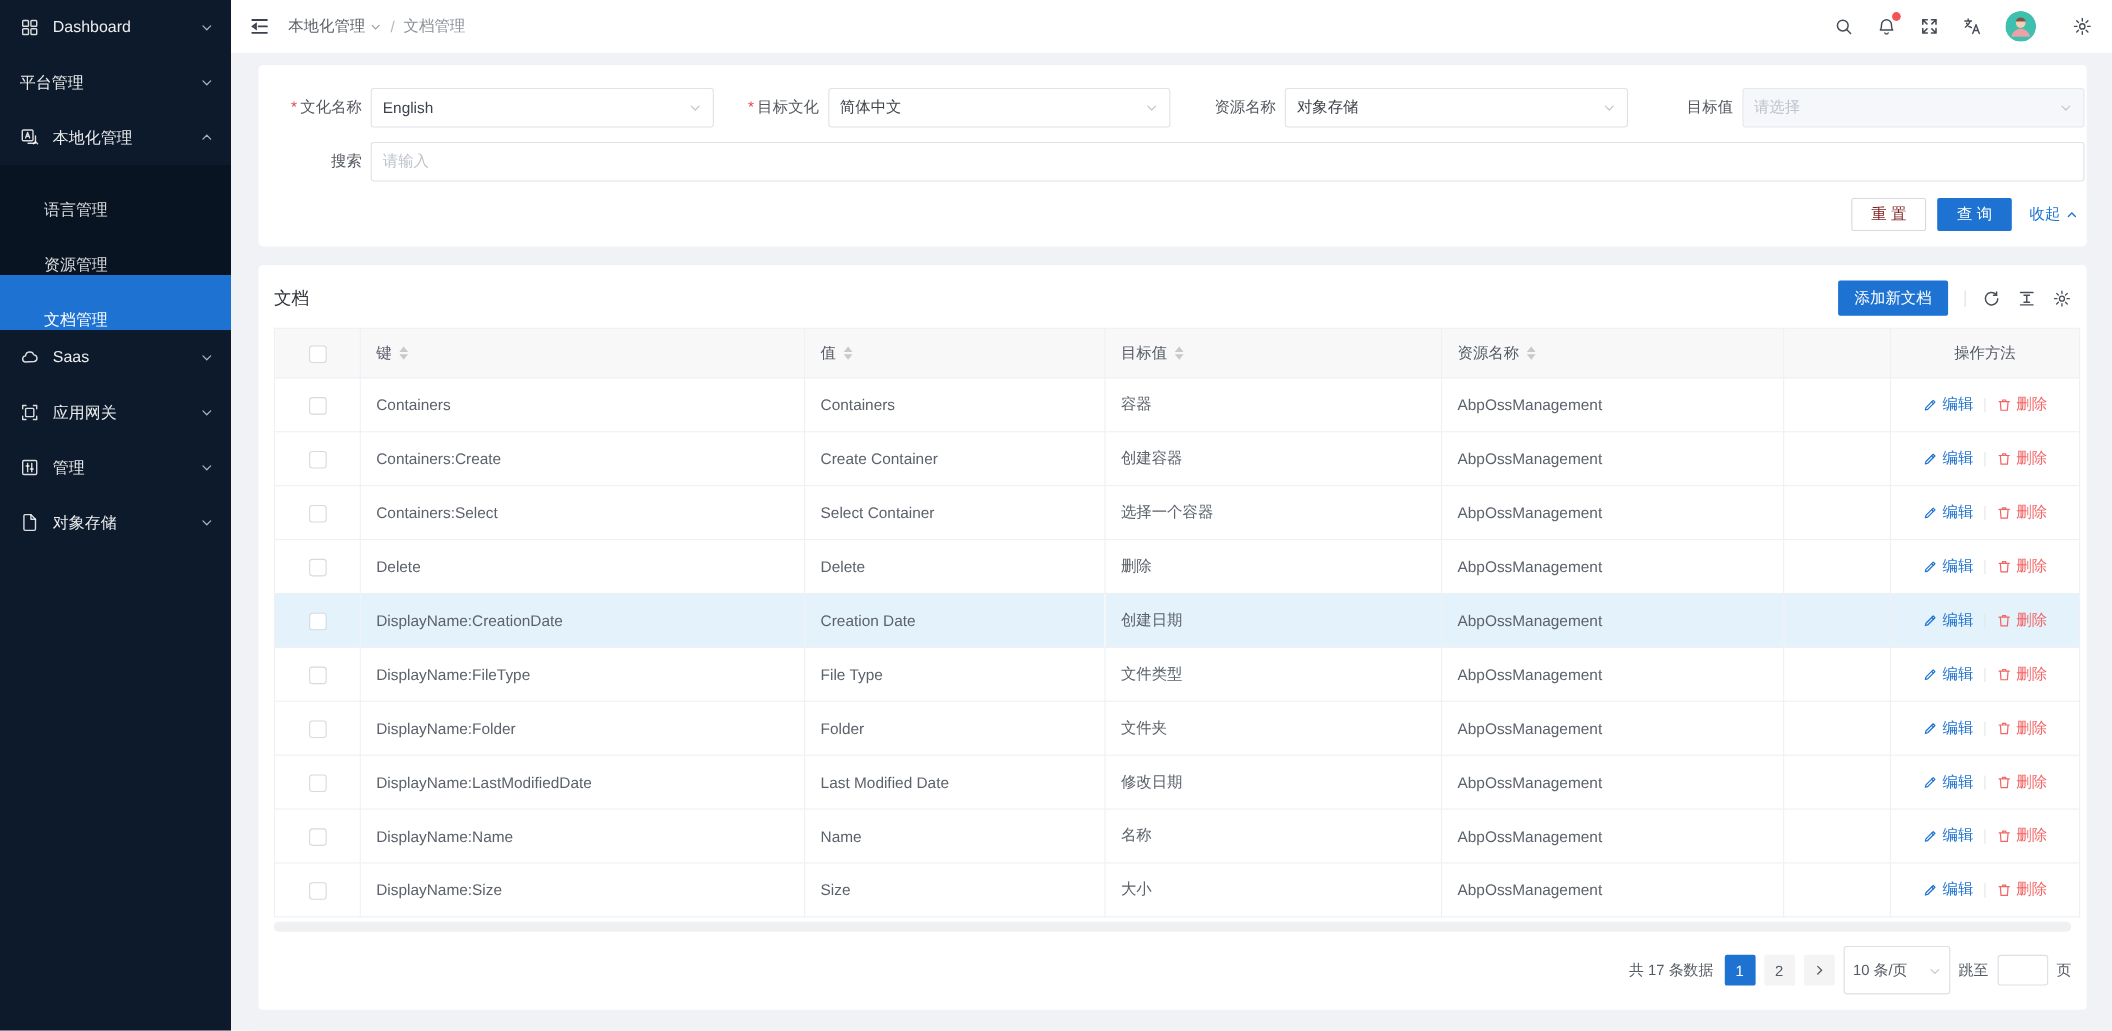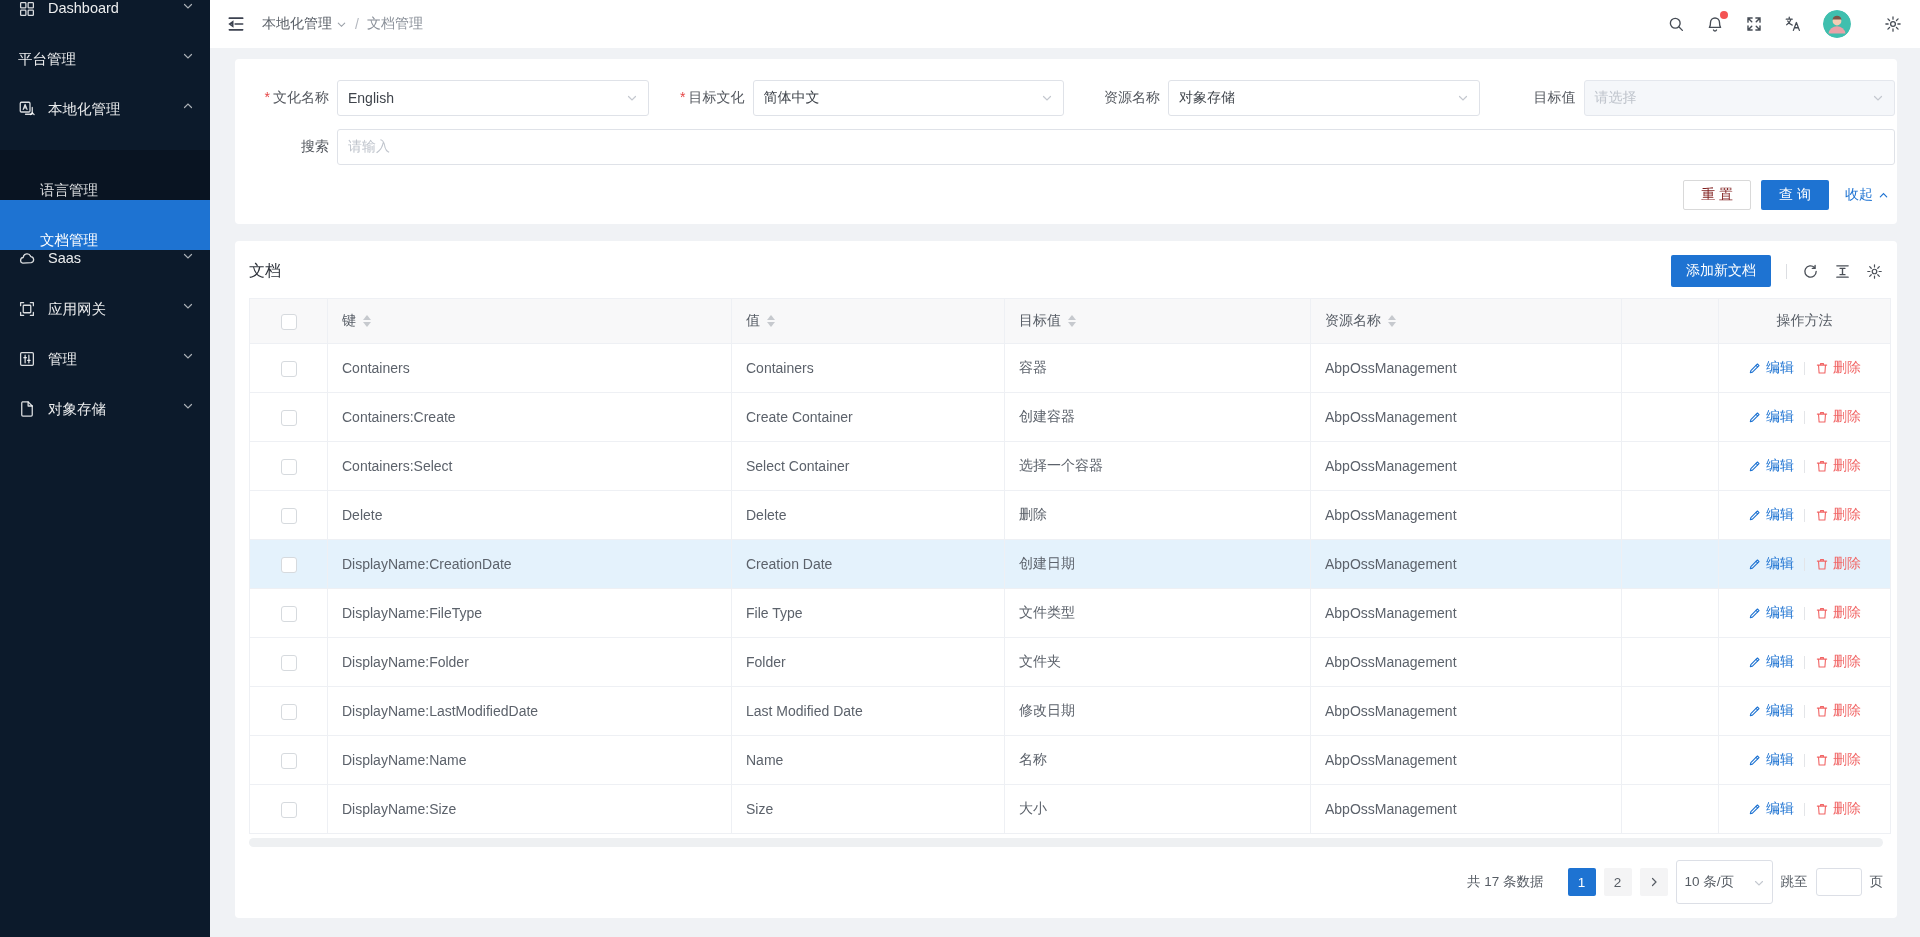--- a/index.html
+++ b/index.html
@@ -14,21 +14,21 @@
   *{margin:0;padding:0;box-sizing:border-box;}
   html,body{width:1920px;height:937px;overflow:hidden;}
   body{font-family:"Liberation Sans","DejaVu Sans",sans-serif;display:flex;background:var(--content-bg);color:var(--txt);}
   svg{display:block;}
 
   
   .sidebar{width:210px;flex:0 0 210px;background:var(--sidebar-bg);color:rgba(255,255,255,.92);display:flex;flex-direction:column;}
   .logo-row{height:49px;display:flex;align-items:center;padding-left:18px;gap:10px;flex:0 0 49px;}
   .logo-text{font-size:17px;font-weight:bold;color:#fff;letter-spacing:.2px;}
   .menu{flex:1;overflow:hidden;}
-  .menu-item{height:50px;display:flex;align-items:flex-start;padding:0 16px 0 18px;font-size:14.5px;cursor:pointer;}
+  .menu-item{height:50px;display:flex;align-items:center;padding:0 16px 0 18px;font-size:14.5px;cursor:pointer;}
   .mi-icon{width:18px;height:18px;margin-right:12px;color:rgba(255,255,255,.85);}
   .mi-icon svg{width:18px;height:18px;}
   .mi-label{flex:1;white-space:nowrap;}
   .mi-chev{width:12px;height:12px;color:rgba(255,255,255,.65);}
   .mi-chev svg{width:12px;height:12px;}
   .mi-chev.up svg{transform:rotate(180deg);}
   .submenu{background:var(--submenu-bg);}
   .submenu-item{height:50px;display:flex;align-items:flex-end;padding-left:40px;font-size:14.5px;cursor:pointer;color:rgba(255,255,255,.85);}
   .submenu-item.active{background:var(--primary);color:#fff;}
 
@@ -98,21 +98,21 @@
   .actions{display:flex;align-items:center;justify-content:center;gap:0;}
   .act{display:flex;align-items:center;gap:4px;font-size:14px;cursor:pointer;}
   .act svg{width:14px;height:14px;}
   .act-edit{color:var(--primary);}
   .act-del{color:var(--danger);}
   .act-sep{width:1px;height:13px;background:#e3e5e8;margin:0 10px;}
 
   .hscroll{height:9px;border-radius:5px;background:#eef0f2;margin-top:4px;}
 
   .pager{display:flex;align-items:center;justify-content:flex-end;gap:8px;margin-top:13px;font-size:13.5px;color:#565c64;}
-  .pg-total{margin-right:16px;}
+  .pg-total{margin-right:2px;}
   .pg-btn{min-width:28px;height:28px;border-radius:2px;background:#f4f4f5;display:flex;align-items:center;justify-content:center;cursor:pointer;color:#565c64;}
   .pg-btn.active{background:var(--primary);color:#fff;}
   .pg-next svg{width:12px;height:12px;}
   .pg-size{height:44px;min-width:97px;border:1px solid #dcdfe6;border-radius:3px;background:#fff;display:flex;align-items:center;padding:0 8px;gap:10px;cursor:pointer;}
   .pg-size .sel-chev{width:11px;height:11px;}
   .pg-jump-input{width:46px;height:28px;border:1px solid #dcdfe6;border-radius:3px;background:#fff;}
 </style>
 </head>
 <body>
 
@@ -154,20 +154,23 @@
         <span class="mi-label">本地化管理</span>
         <span class="mi-chev up">
           <svg viewBox="0 0 24 24" fill="none" stroke="currentColor" stroke-width="2.4" stroke-linecap="round">
             <path d="M5 9l7 7 7-7"></path>
           </svg>
         </span>
       </div>
       <div class="submenu">
         <div class="submenu-item">
           <span>语言管理</span>
+        </div>
+        <div class="submenu-item">
+          <span>资源管理</span>
         </div>
         <div class="submenu-item active">
           <span>文档管理</span>
         </div>
       </div>
       <div class="menu-item">
         <span class="mi-icon">
           <svg viewBox="0 0 24 24" fill="none" stroke="currentColor" stroke-width="1.7" stroke-linecap="round" stroke-linejoin="round">
             <path d="M6.5 17.5a3.8 3.8 0 0 1 .4-7.5A5.2 5.2 0 0 1 17 8.8a4.1 4.1 0 0 1 .6 8.1z"></path>
           </svg>

